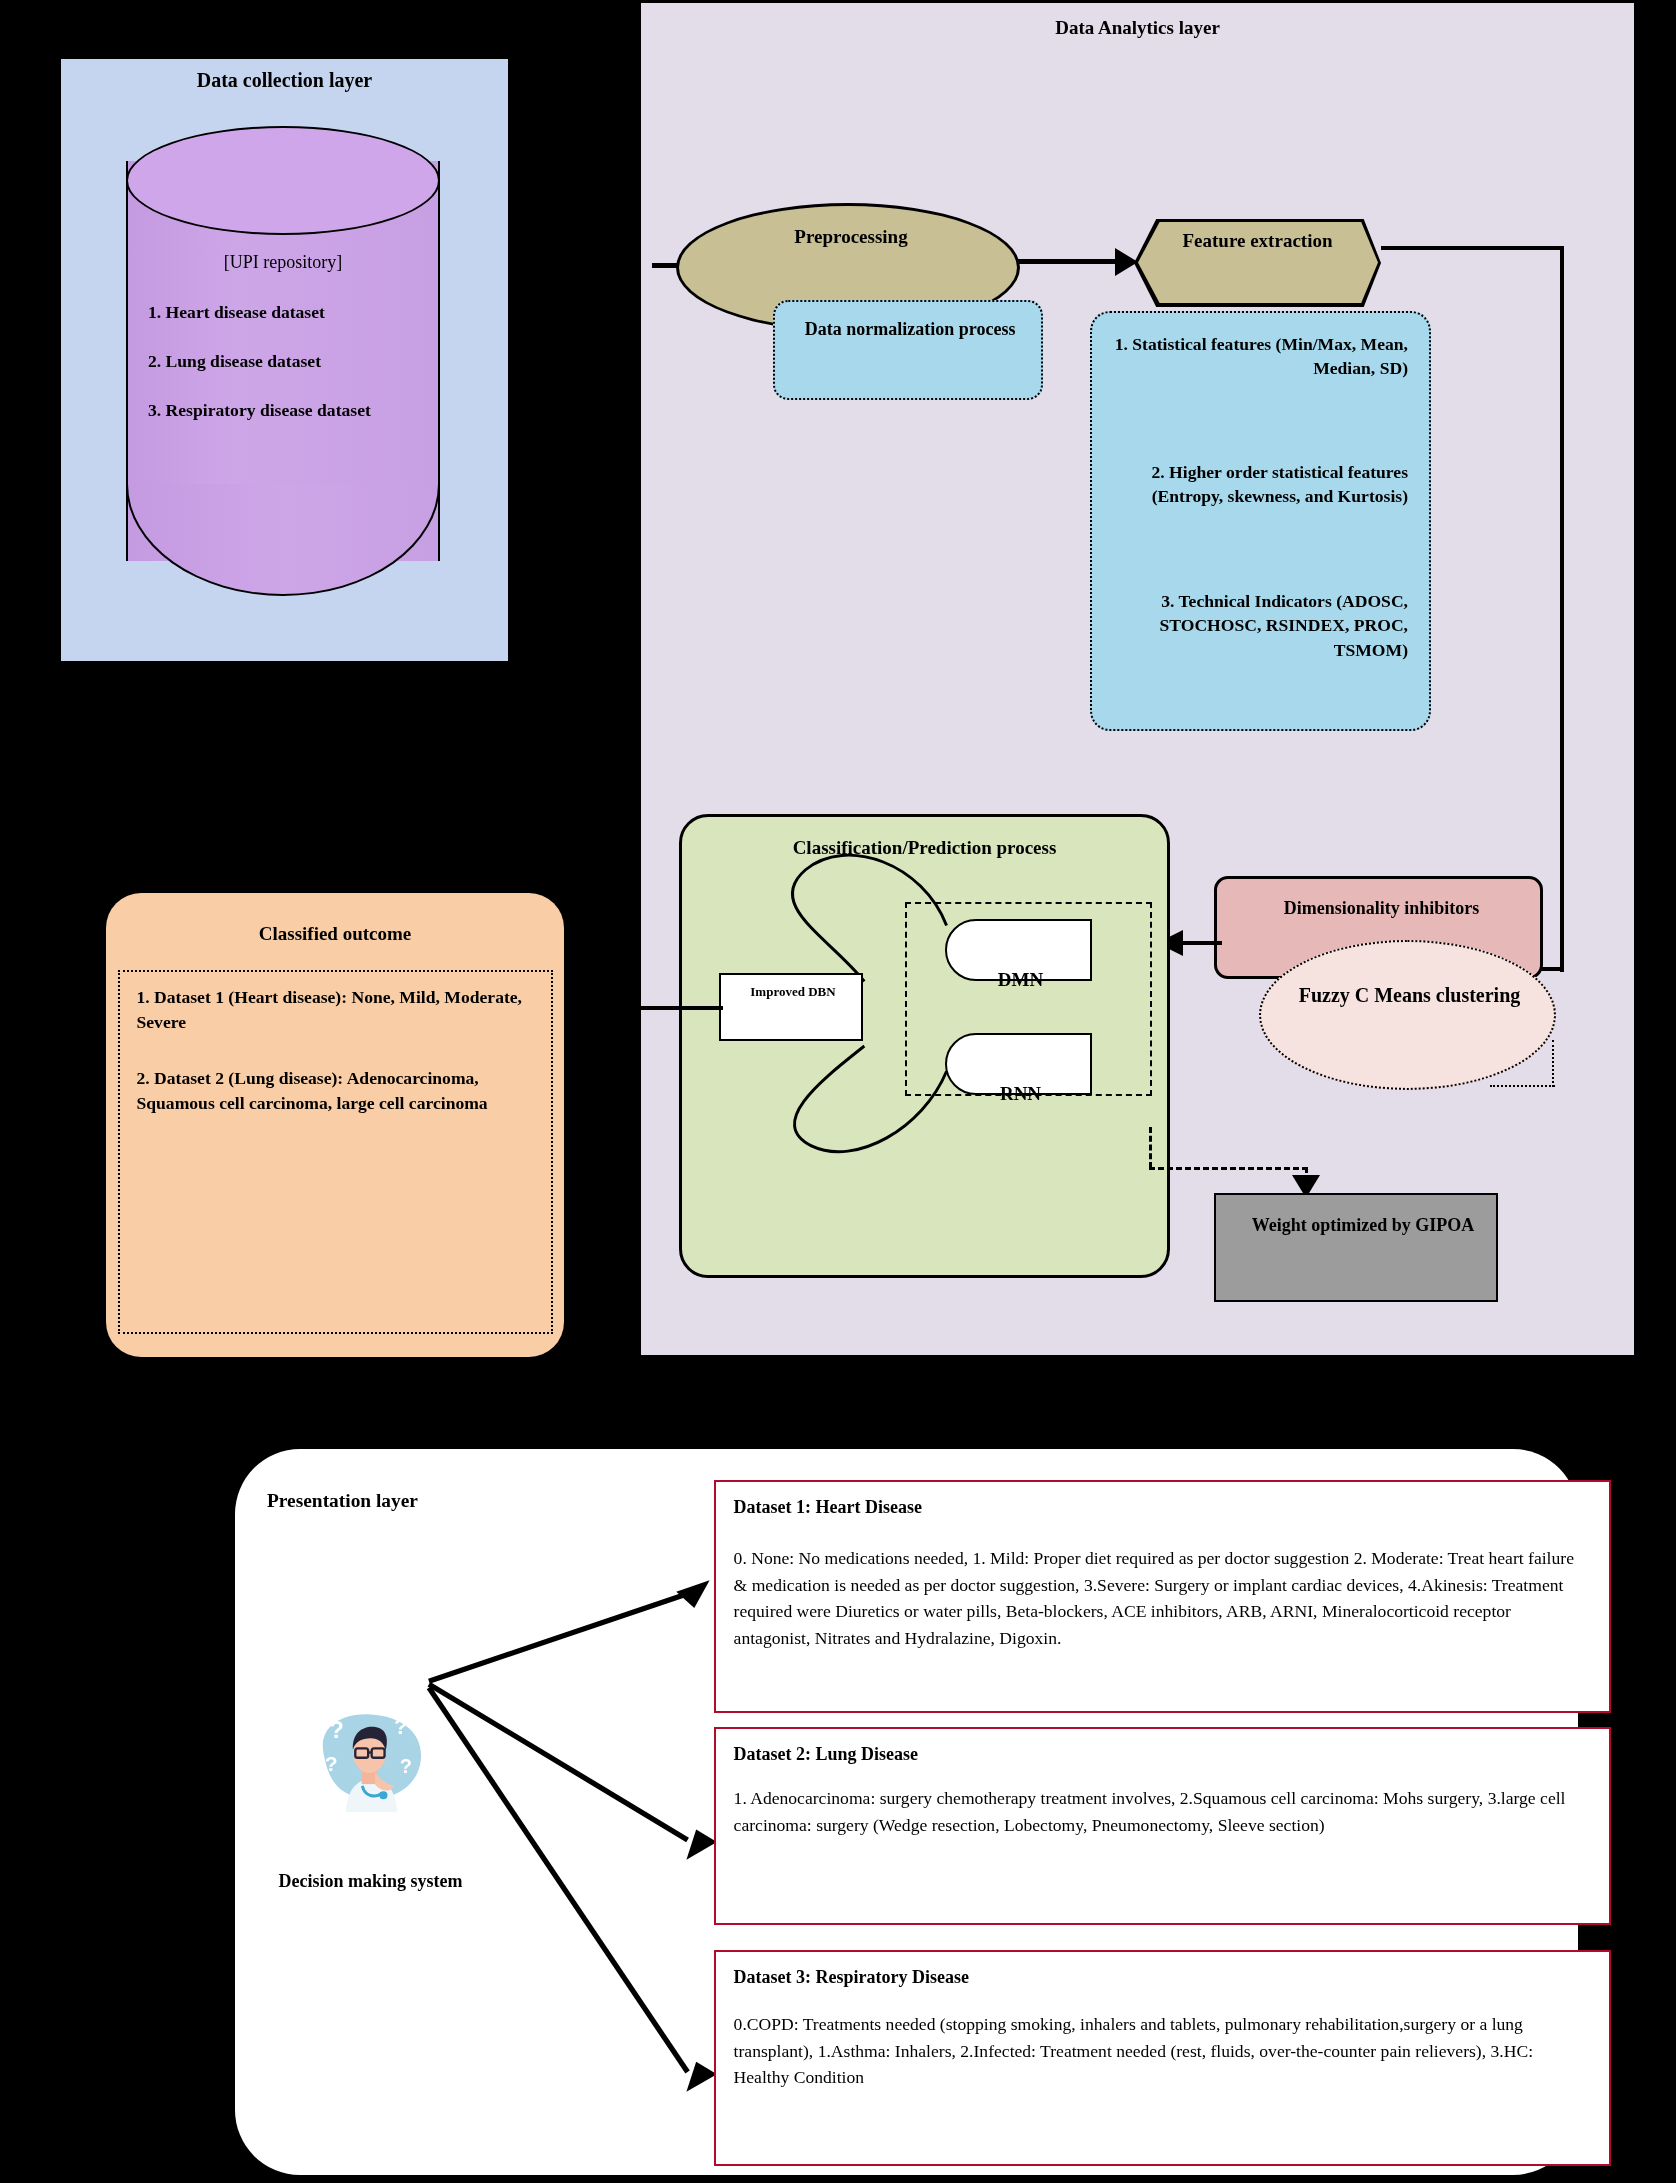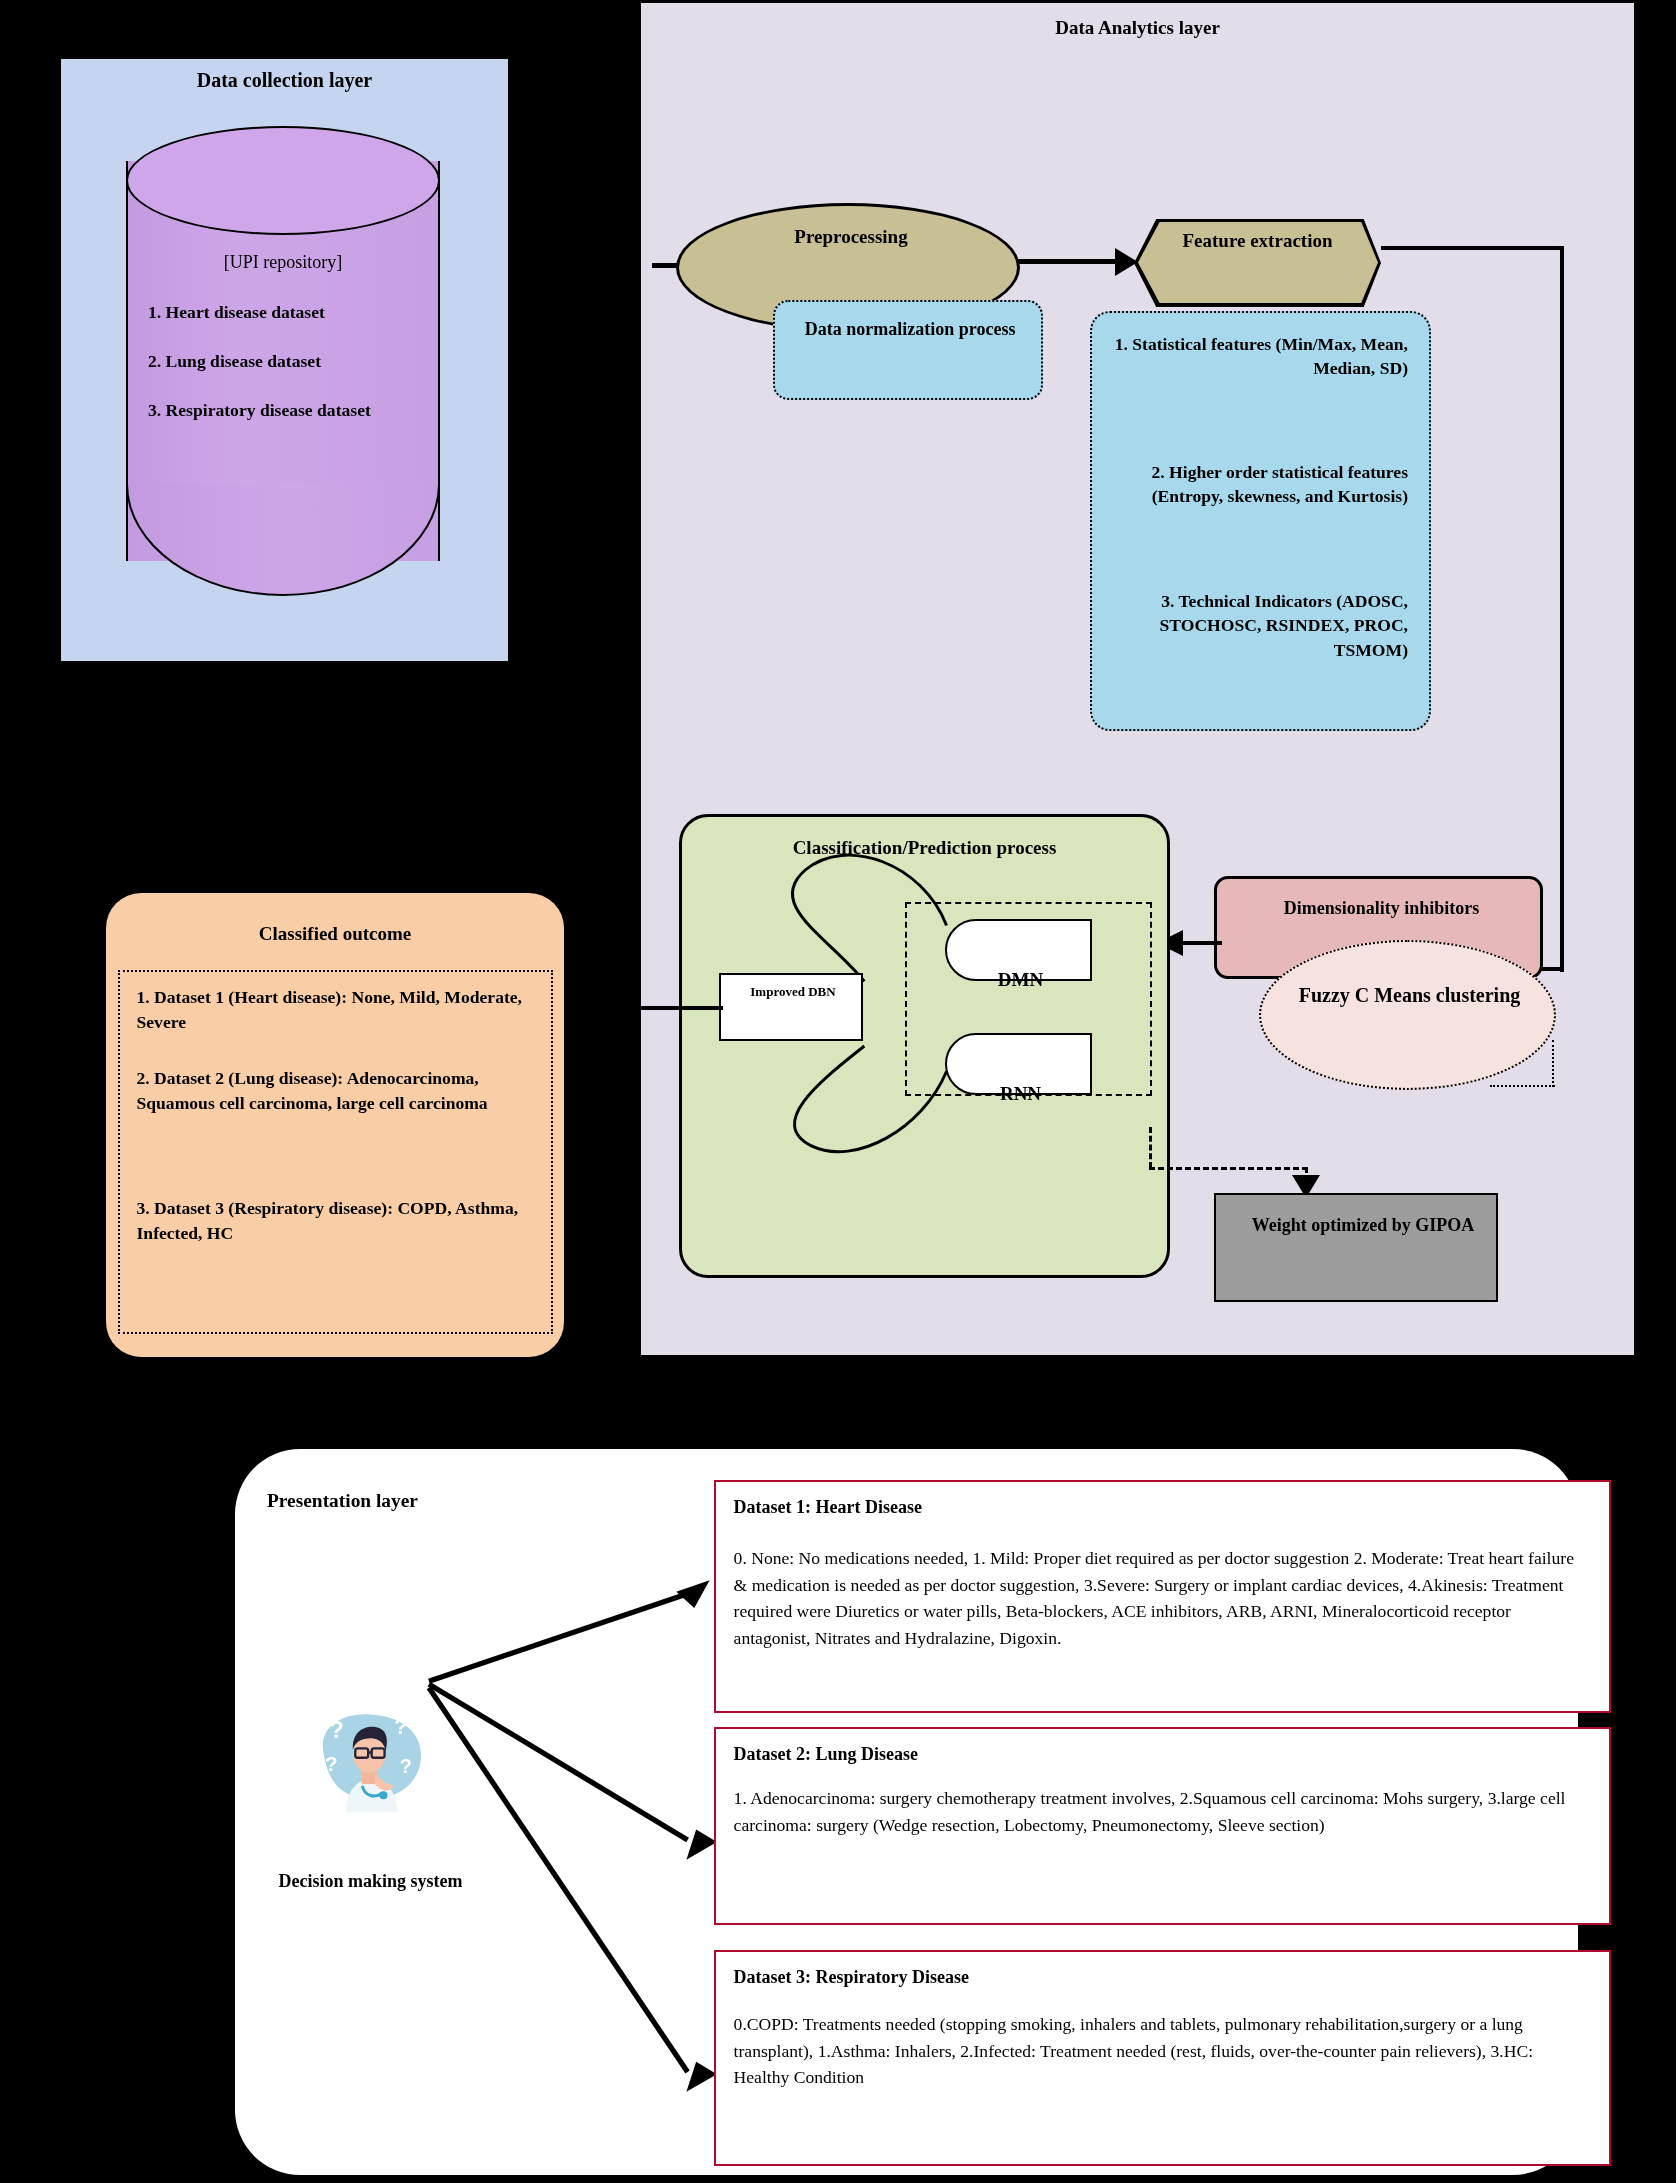--- a/index.html
+++ b/index.html
@@ -217,21 +217,20 @@
 <div class="abs" id="dash-head"></div>
 <div class="abs" id="weight-box">
   <span>Weight optimized by GIPOA</span>
 </div>
 
 <div class="abs" id="classified-outcome"></div>
 <div class="abs" id="classified-title">Classified outcome</div>
 <div class="abs" id="classified-inner">
   <div class="item" id="co1">1. Dataset 1 (Heart disease): None, Mild, Moderate, Severe</div>
   <div class="item" id="co2">2. Dataset 2 (Lung disease): Adenocarcinoma, Squamous cell carcinoma, large cell carcinoma</div>
-  <div class="item" id="co3">3. Dataset 3 (Respiratory disease): COPD, Asthma, Infected, HC</div>
 </div>
 
 <div class="abs" id="presentation-layer"></div>
 <div class="abs" id="presentation-title">Presentation layer</div>
 
 <svg class="abs" id="doctor-icon" viewBox="0 0 220 210">
   <path d="M30 95 C20 50 60 25 110 28 C165 31 200 60 196 105 C192 150 150 175 105 172 C55 168 38 140 30 95 Z" fill="#a9d4e5"></path>
   <text x="40" y="68" font-family="Liberation Sans, sans-serif" font-size="40" font-weight="bold" fill="#fff">?</text>
   <text x="150" y="62" font-family="Liberation Sans, sans-serif" font-size="38" font-weight="bold" fill="#fff">?</text>
   <text x="32" y="125" font-family="Liberation Sans, sans-serif" font-size="36" font-weight="bold" fill="#fff">?</text>

